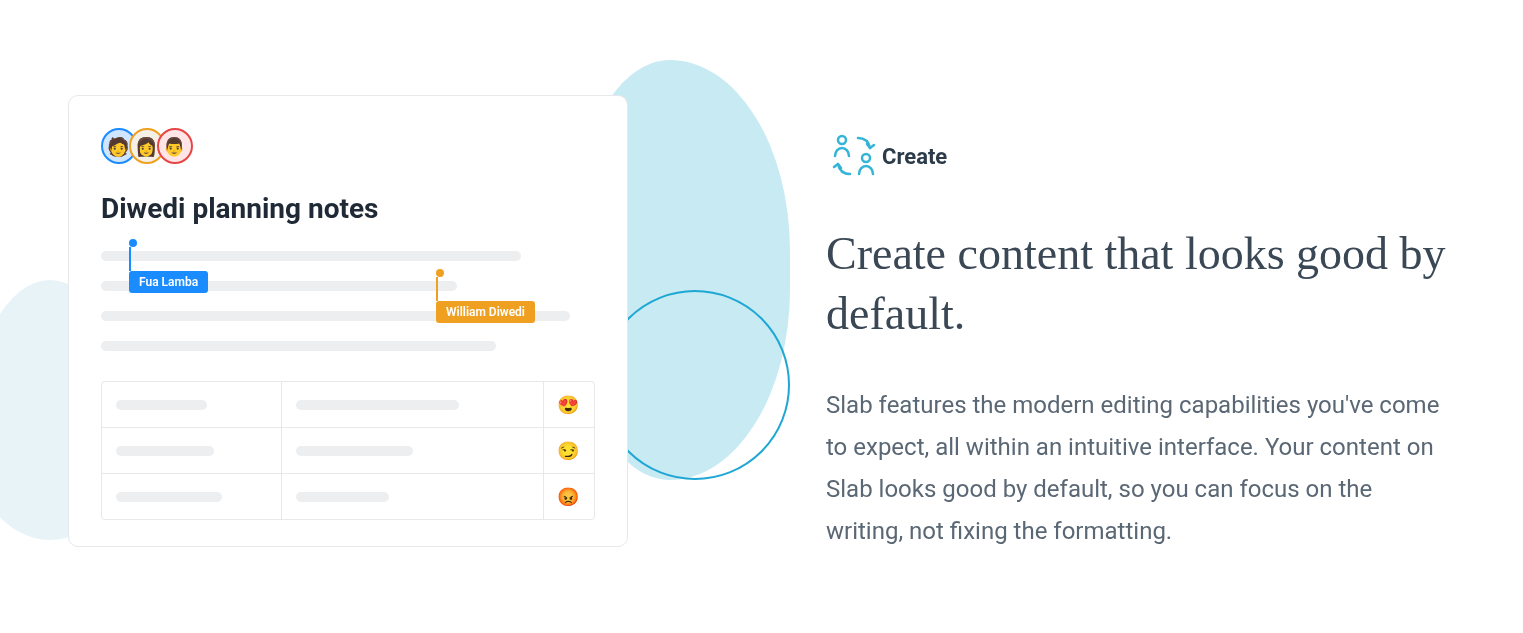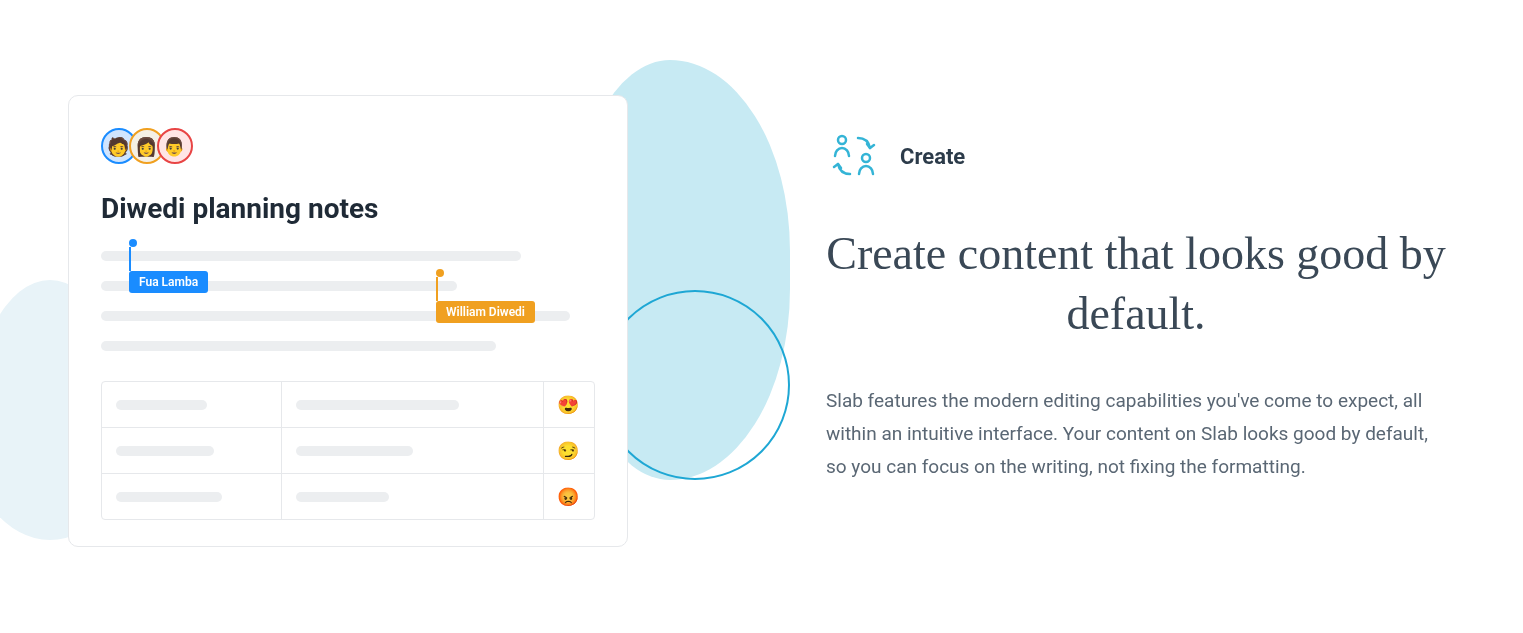--- a/index.html
+++ b/index.html
@@ -175,43 +175,41 @@
     .right-col {
       position: absolute;
       left: 826px;
       top: 128px;
       width: 620px;
       z-index: 2;
     }
     .section-header {
       display: flex;
       align-items: center;
-      gap: 18px;
       margin-bottom: 40px;
     }
     .create-icon {
       width: 56px;
       height: 56px;
     }
     .section-label {
       font-size: 22px;
       font-weight: 700;
       color: #2c3b4a;
     }
     .headline {
       font-family: Georgia, "Times New Roman", serif;
       font-size: 46px;
       font-weight: 400;
       color: #3a4856;
       line-height: 1.3;
       margin-bottom: 40px;
-      text-align: center;
     }
     .body-text {
-      font-size: 19px;
+      font-size: 24px;
       line-height: 1.75;
       color: #5a6774;
     }
   </style>
 </head>
 <body>
 
 <div class="blob-left"></div>
 <div class="blob-right"></div>
 <div class="circle-outline"></div>

